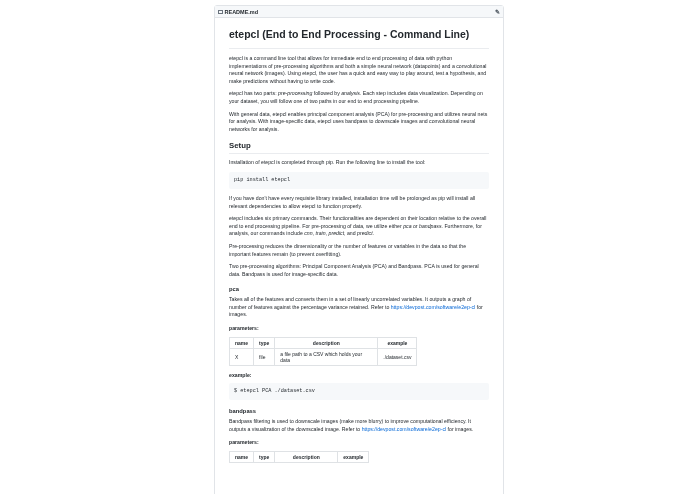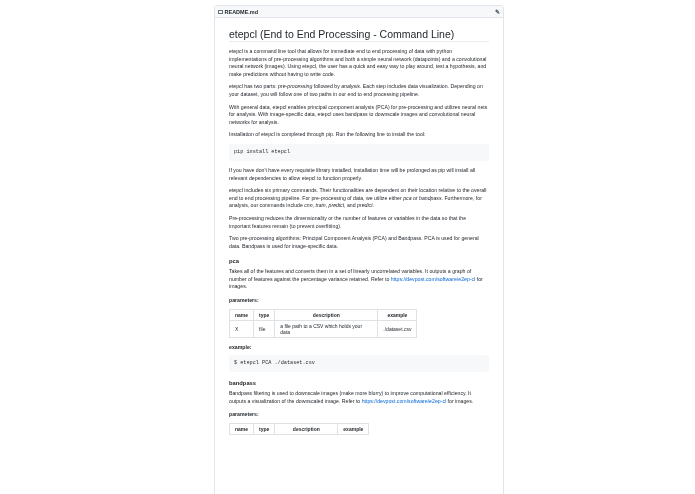--- a/index.html
+++ b/index.html
@@ -5,21 +5,21 @@
   html, body { margin:0; padding:0; }
   body { width:695px; height:494px; background:#fff; overflow:hidden; position:relative;
          font-family:"Liberation Sans", sans-serif; color:#24292e; }
   .readme { position:absolute; left:214px; top:5px; width:288px; height:500px;
             border:1px solid #e1e4e8; border-radius:3px; background:#fff; }
   .readme-header { height:11px; background:#f6f8fa; border-bottom:1px solid #e1e4e8;
                    display:flex; align-items:center; padding:0 3px; font-size:5.5px; font-weight:bold; color:#24292e; }
   .book-icon { width:5px; height:4px; border:0.6px solid #6a737d; margin-right:1.5px; box-sizing:border-box; }
   .pencil-icon { margin-left:auto; font-size:6px; color:#586069; }
   .content { padding:3px 14px 0 14px; font-size:5.2px; line-height:7.6px; color:#24292e; }
-  h1 { font-size:10.5px; font-weight:400; margin:7px 0 6px 0; padding-bottom:0;
+  h1 { font-size:10.5px; font-weight:700; margin:7px 0 6px 0; padding-bottom:7px;
        border-bottom:1px solid #eaecef; line-height:13px; }
   h2 { font-size:7.8px; font-weight:600; margin:8px 0 5px 0; padding-bottom:2px;
        border-bottom:1px solid #eaecef; line-height:10px; }
   h3 { font-size:5.8px; font-weight:600; margin:7px 0 3px 0; line-height:8px; }
   p { margin:0 0 5px 0; }
   .label { font-weight:600; margin:6px 0 4px 0; }
   pre { background:#f6f8fa; border-radius:2px; padding:5px; margin:0 0 6px 0;
         font-family:"Liberation Mono", monospace; font-size:5.2px; line-height:7px; }
   a { color:#0366d6; text-decoration:none; }
   table { border-collapse:collapse; margin:0 0 6px 0; font-size:5px; }
@@ -35,20 +35,21 @@
     <span class="book-icon"></span>
     <span>README.md</span>
     <span class="pencil-icon">✎</span>
   </div>
   <div class="content">
     <h1>etepcl (End to End Processing - Command Line)</h1>
     <p>etepcl is a command line tool that allows for immediate end to end processing of data with python implementations of pre-processing algorithms and both a simple neural network (datapoints) and a convolutional neural network (images). Using etepcl, the user has a quick and easy way to play around, test a hypothesis, and make predictions without having to write code.</p>
     <p><span>etepcl has two parts: </span><em>pre-processing</em><span> followed by </span><em>analysis</em><span>. Each step includes data visualization. Depending on your dataset, you will follow one of two paths in our end to end processing pipeline.</span></p>
     <p>With general data, etepcl enables principal component analysis (PCA) for pre-processing and utilizes neural nets for analysis. With image-specific data, etepcl uses bandpass to downscale images and convolutional neural networks for analysis.</p>
 
+    <h2>Setup</h2>
     <p>Installation of etepcl is completed through pip. Run the following line to install the tool:</p>
     <pre>pip install etepcl</pre>
     <p>If you have don't have every requisite library installed, installation time will be prolonged as pip will install all relevant dependencies to allow etepcl to function properly.</p>
 
     <p><span>etepcl includes six primary commands. Their functionalities are dependent on their location relative to the overall end to end processing pipeline. For pre-processing of data, we utilize either </span><em>pca</em><span> or </span><em>bandpass</em><span>. Furthermore, for analysis, our commands include </span><em>cnn</em><span>, </span><em>train</em><span>, </span><em>predict</em><span>, and </span><em>predict</em><span>.</span></p>
     <p>Pre-processing reduces the dimensionality or the number of features or variables in the data so that the important features remain (to prevent overfitting).</p>
     <p>Two pre-processing algorithms: Principal Component Analysis (PCA) and Bandpass. PCA is used for general data. Bandpass is used for image-specific data.</p>
 
     <h3>pca</h3>
     <p><span>Takes all of the features and converts them in a set of linearly uncorrelated variables. It outputs a graph of number of features against the percentage variance retained. Refer to </span><a>https://devpost.com/software/e2ep-cl</a><span> for images.</span></p>

